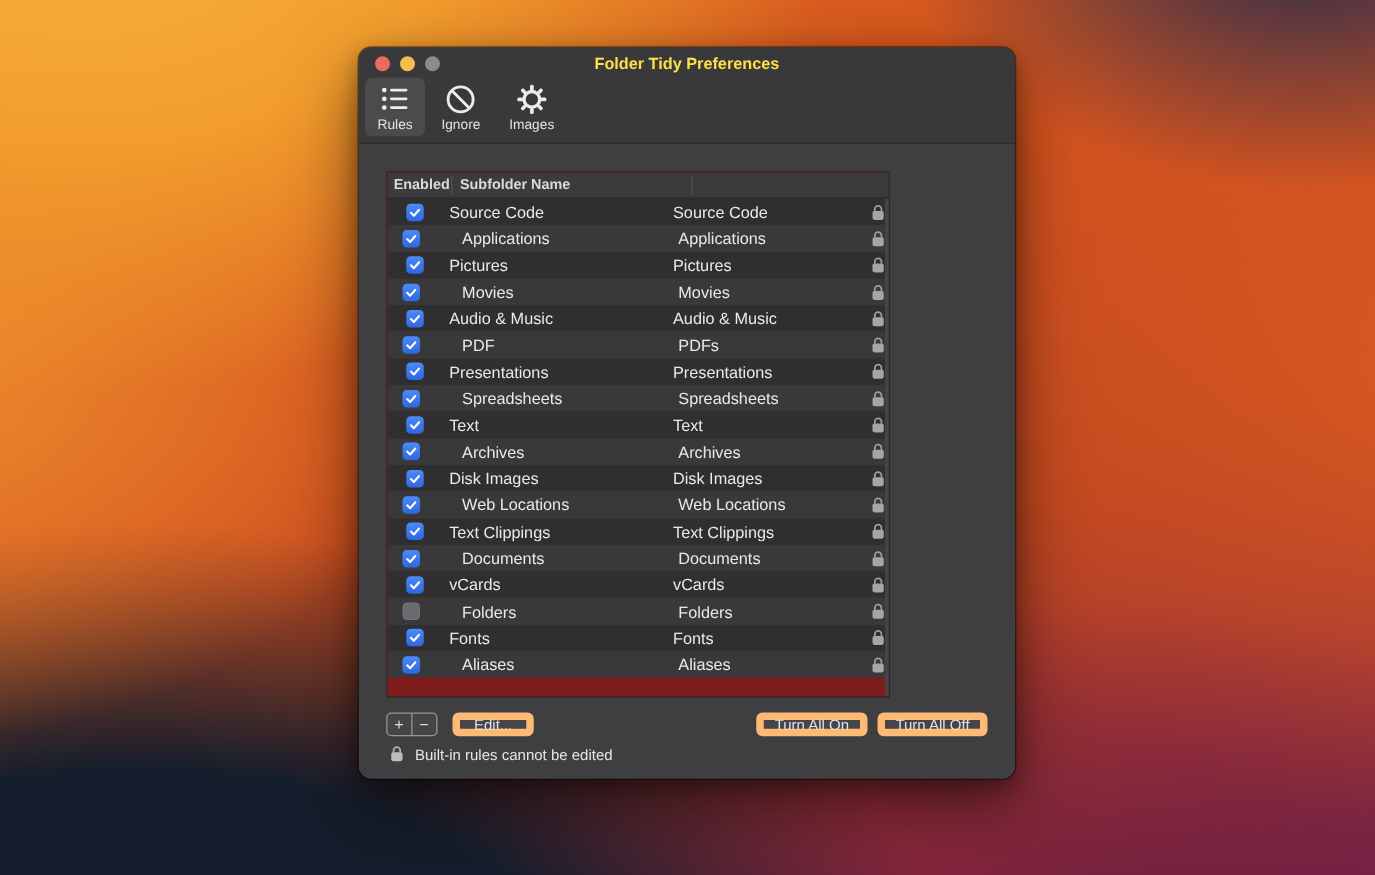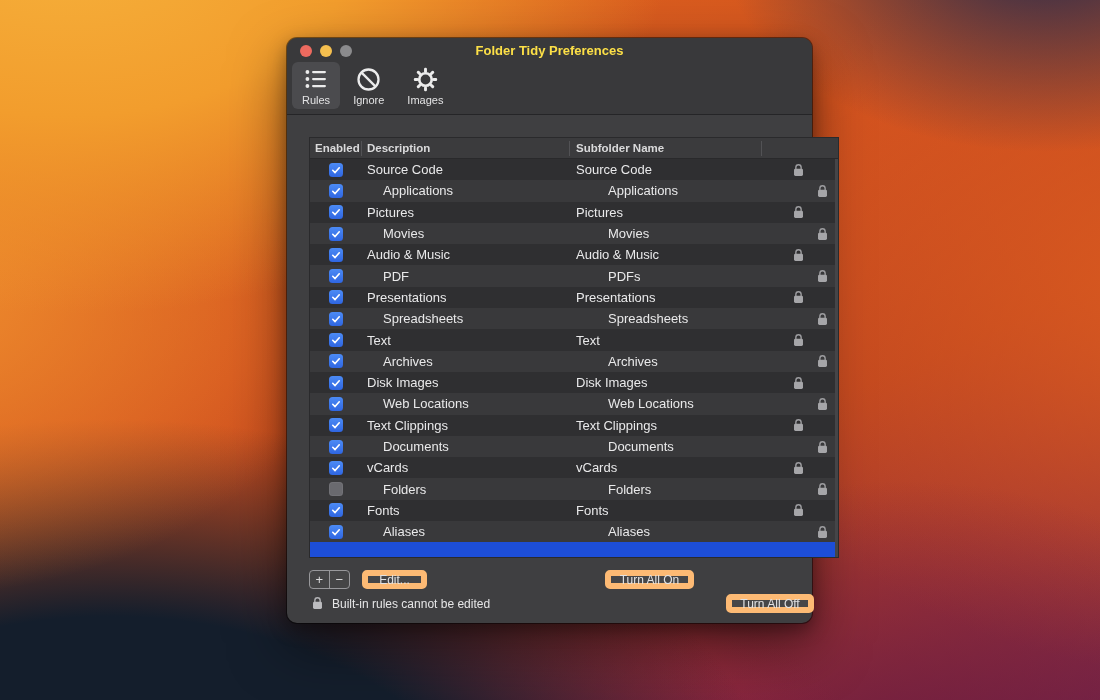--- a/index.html
+++ b/index.html
@@ -46,22 +46,22 @@
   .toolbar{position:absolute;top:24px;left:0;right:0;height:52px;display:flex;align-items:flex-start;padding-left:5px;}
   .tb-item{
     display:flex;flex-direction:column;align-items:center;
     padding:4px 10px 3px;border-radius:6px;margin-right:3px;
   }
   .tb-item.selected{background:#4b4b4e;}
   .tb-icon{width:26px;height:26px;display:flex;align-items:center;justify-content:center;}
   .tb-label{font-size:11px;color:#e3e3e4;margin-top:2px;}
   
   .table{
-    position:absolute;left:22px;top:99px;width:530px;height:421px;
-    background:#1d4ed8;border:1px solid #2a2a2c;box-sizing:border-box;overflow:hidden;
+    position:absolute;left:22px;top:99px;width:403px;height:421px;
+    background:#7f1d1d;border:1px solid #2a2a2c;box-sizing:border-box;overflow:hidden;
   }
   .table .gutter{position:absolute;top:21px;right:0;width:3px;bottom:0;background:#454548;}
   .thead{
     height:21px;background:#3b3b3d;display:flex;align-items:center;
     border-bottom:1px solid #29292b;font-size:11.5px;font-weight:700;color:#dadadb;
     box-sizing:border-box;
   }
   .th{height:15px;line-height:15px;box-sizing:border-box;}
   .th.c1{width:52px;padding-left:5px;border-right:1px solid #525255;}
   .th.c2{width:208px;padding-left:5px;border-right:1px solid #525255;}
@@ -85,21 +85,21 @@
     color:#e2e2e3;font-size:12px;display:flex;align-items:center;justify-content:center;
   }
   .plusminus{
     position:absolute;left:22px;top:532px;width:41px;height:19px;box-sizing:border-box;
     border:1px solid #98989b;border-radius:4px;display:flex;background:rgba(255,255,255,0.03);
   }
   .seg{width:20px;display:flex;align-items:center;justify-content:center;color:#dededf;font-size:13px;box-sizing:border-box;}
   .seg.first{border-right:1px solid #98989b;}
   .btn-edit{left:75px;top:532px;width:65px;}
   .btn-on{left:318px;top:532px;width:89px;}
-  .btn-off{left:415px;top:556px;width:88px;margin-left:24px;}
+  .btn-off{left:415px;top:532px;width:88px;}
   .footnote{
     position:absolute;left:25px;top:556px;height:20px;
     display:flex;align-items:center;gap:9px;color:#e6e6e7;font-size:12px;
   }
 </style>
 </head>
 <body>
 
 <div class="desktop"></div>
 
@@ -155,21 +155,20 @@
           </svg>
         </span>
         <span class="tb-label">Images</span>
       </div>
     </div>
   </div>
 
   <div class="table">
     <div class="thead">
       <div class="th c1">Enabled</div>
-      <div class="th c2">Description</div>
       <div class="th c3">Subfolder Name</div>
       <div class="th c4"></div>
     </div>
     <div class="tbody">
         <div class="row dark">
           <div class="cell-en">
             <div class="checkbox on">
               <svg width="12" height="12" viewBox="0 0 14 14">
                 <path d="M3.2 7.3 L5.9 10 L10.8 4.4" stroke="#ffffff" stroke-width="1.9" fill="none" stroke-linecap="round" stroke-linejoin="round"></path>
               </svg>

